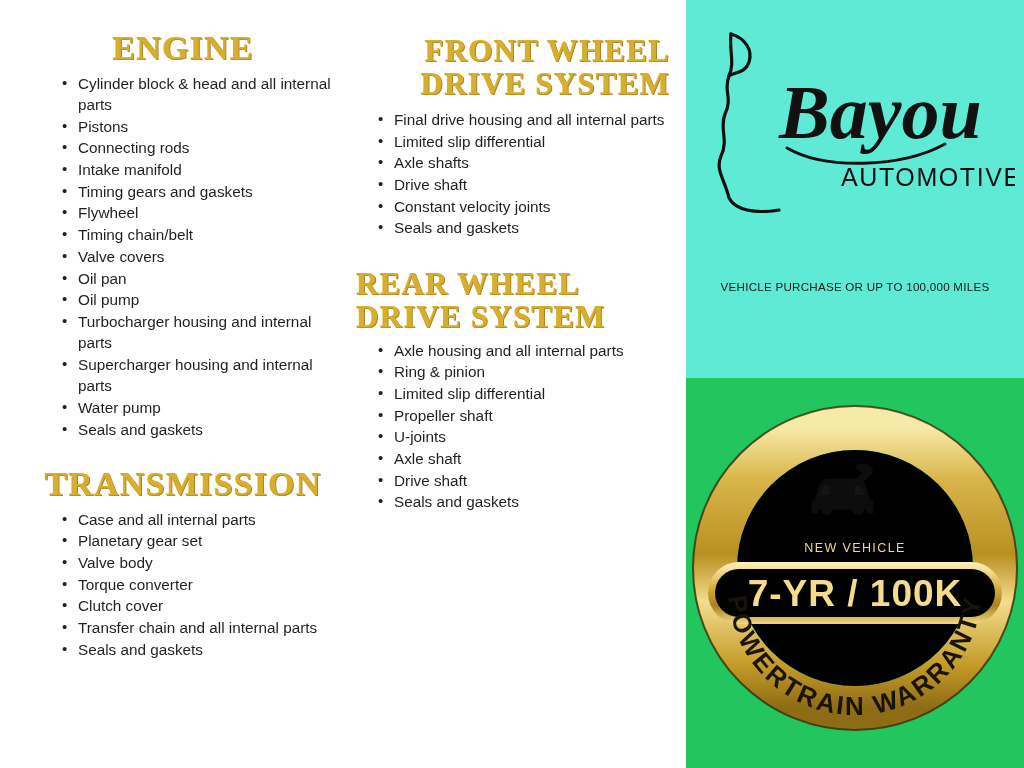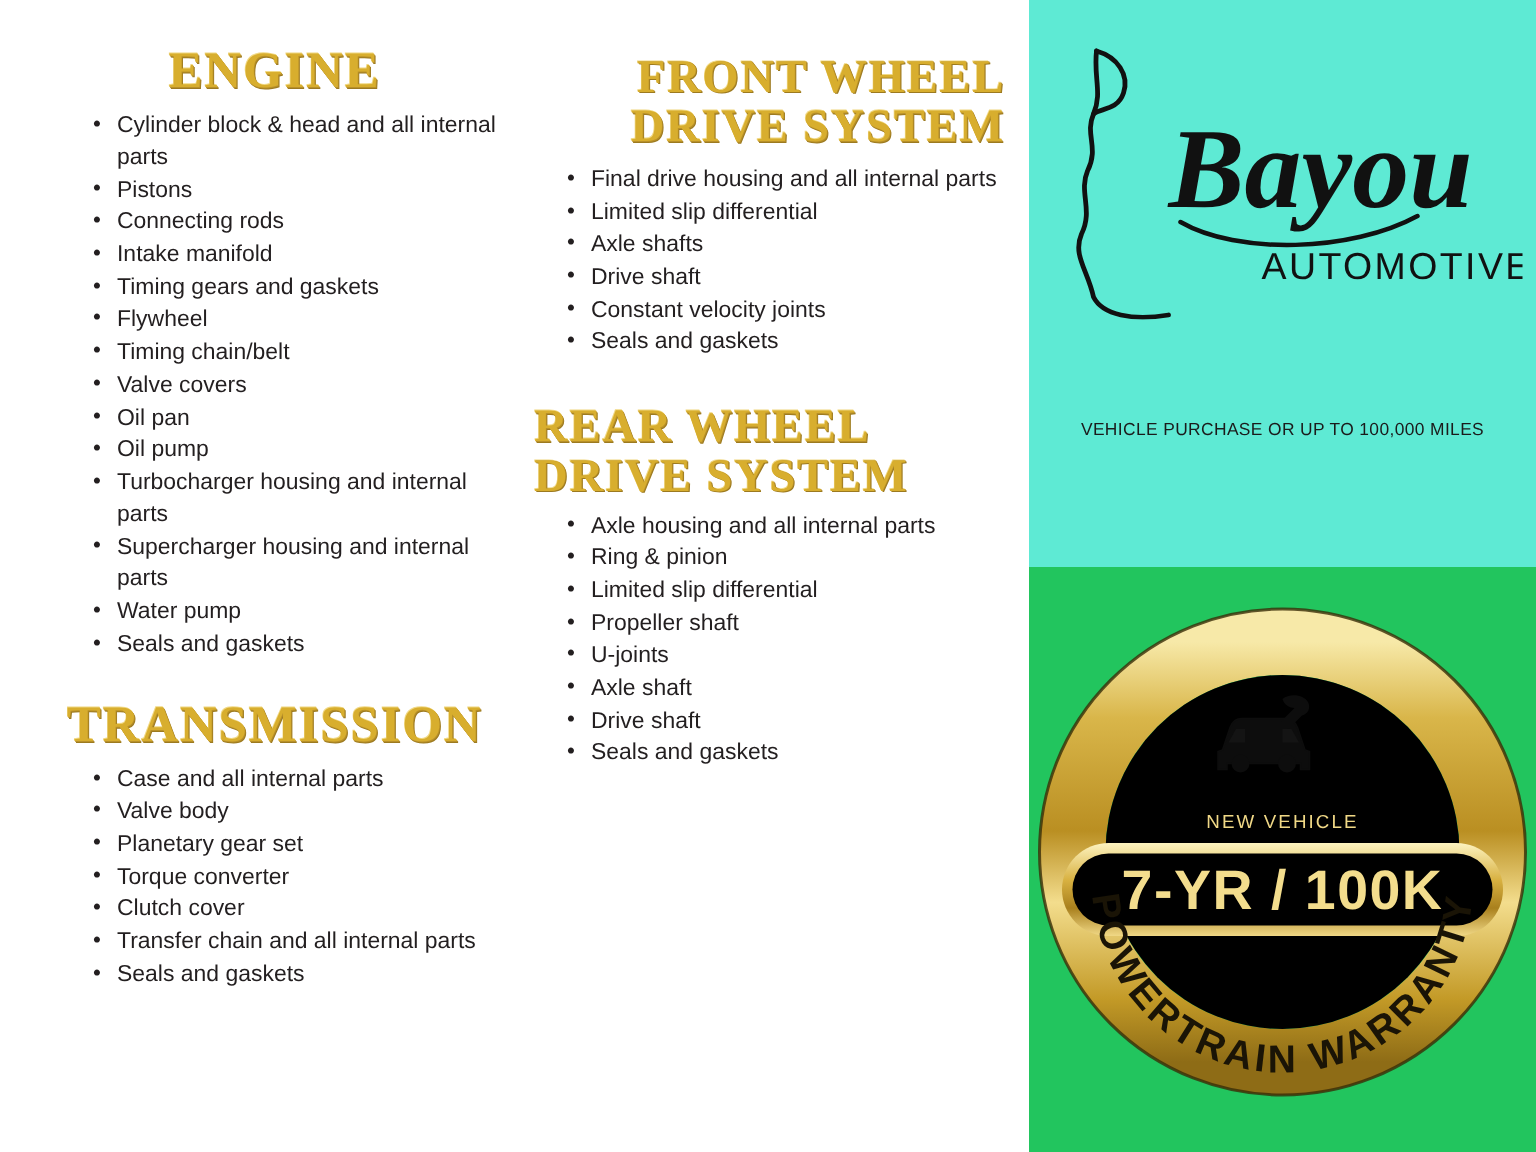--- a/index.html
+++ b/index.html
@@ -142,22 +142,22 @@
           <li>Supercharger housing and internal parts</li>
           <li>Water pump</li>
           <li>Seals and gaskets</li>
         </ul>
       </div>
 
       <div class="section">
         <div class="section-title t-transmission">TRANSMISSION</div>
         <ul class="items">
           <li>Case and all internal parts</li>
+          <li>Planetary gear set</li>
           <li>Valve body</li>
-          <li>Planetary gear set</li>
           <li>Torque converter</li>
           <li>Clutch cover</li>
           <li>Transfer chain and all internal parts</li>
           <li>Seals and gaskets</li>
         </ul>
       </div>
 
     </div>
 
     <div class="col col-mid">

